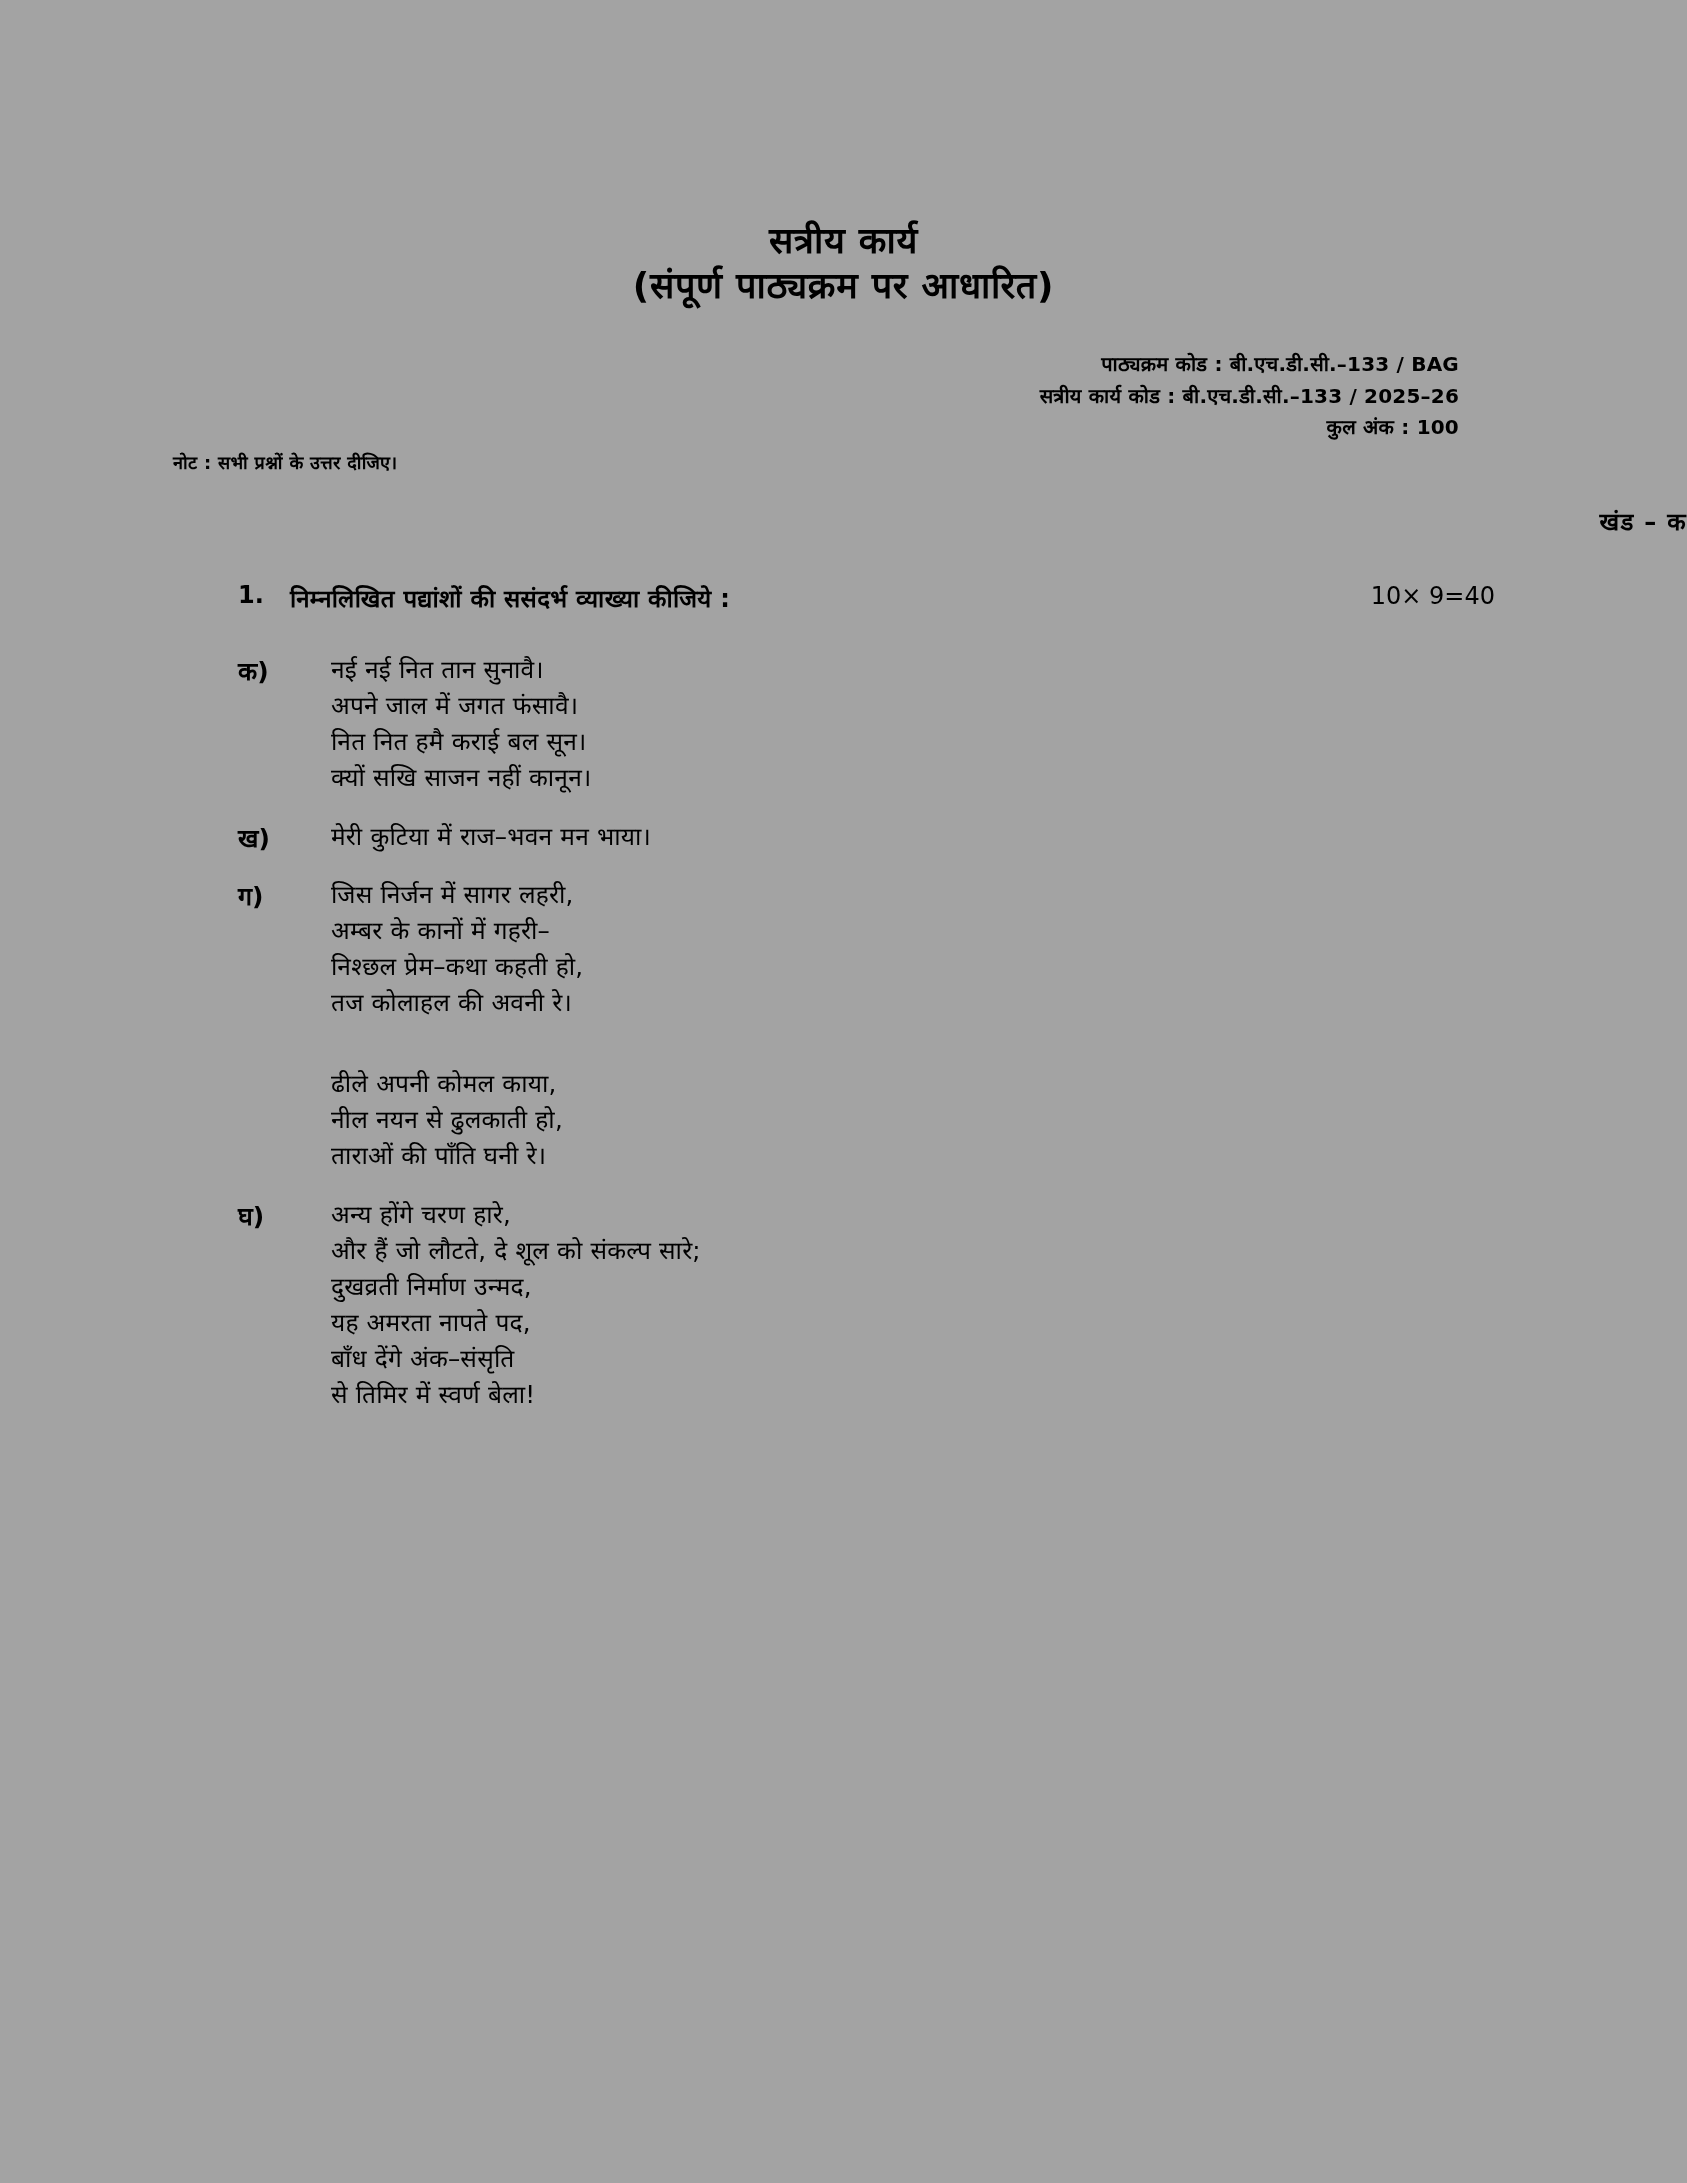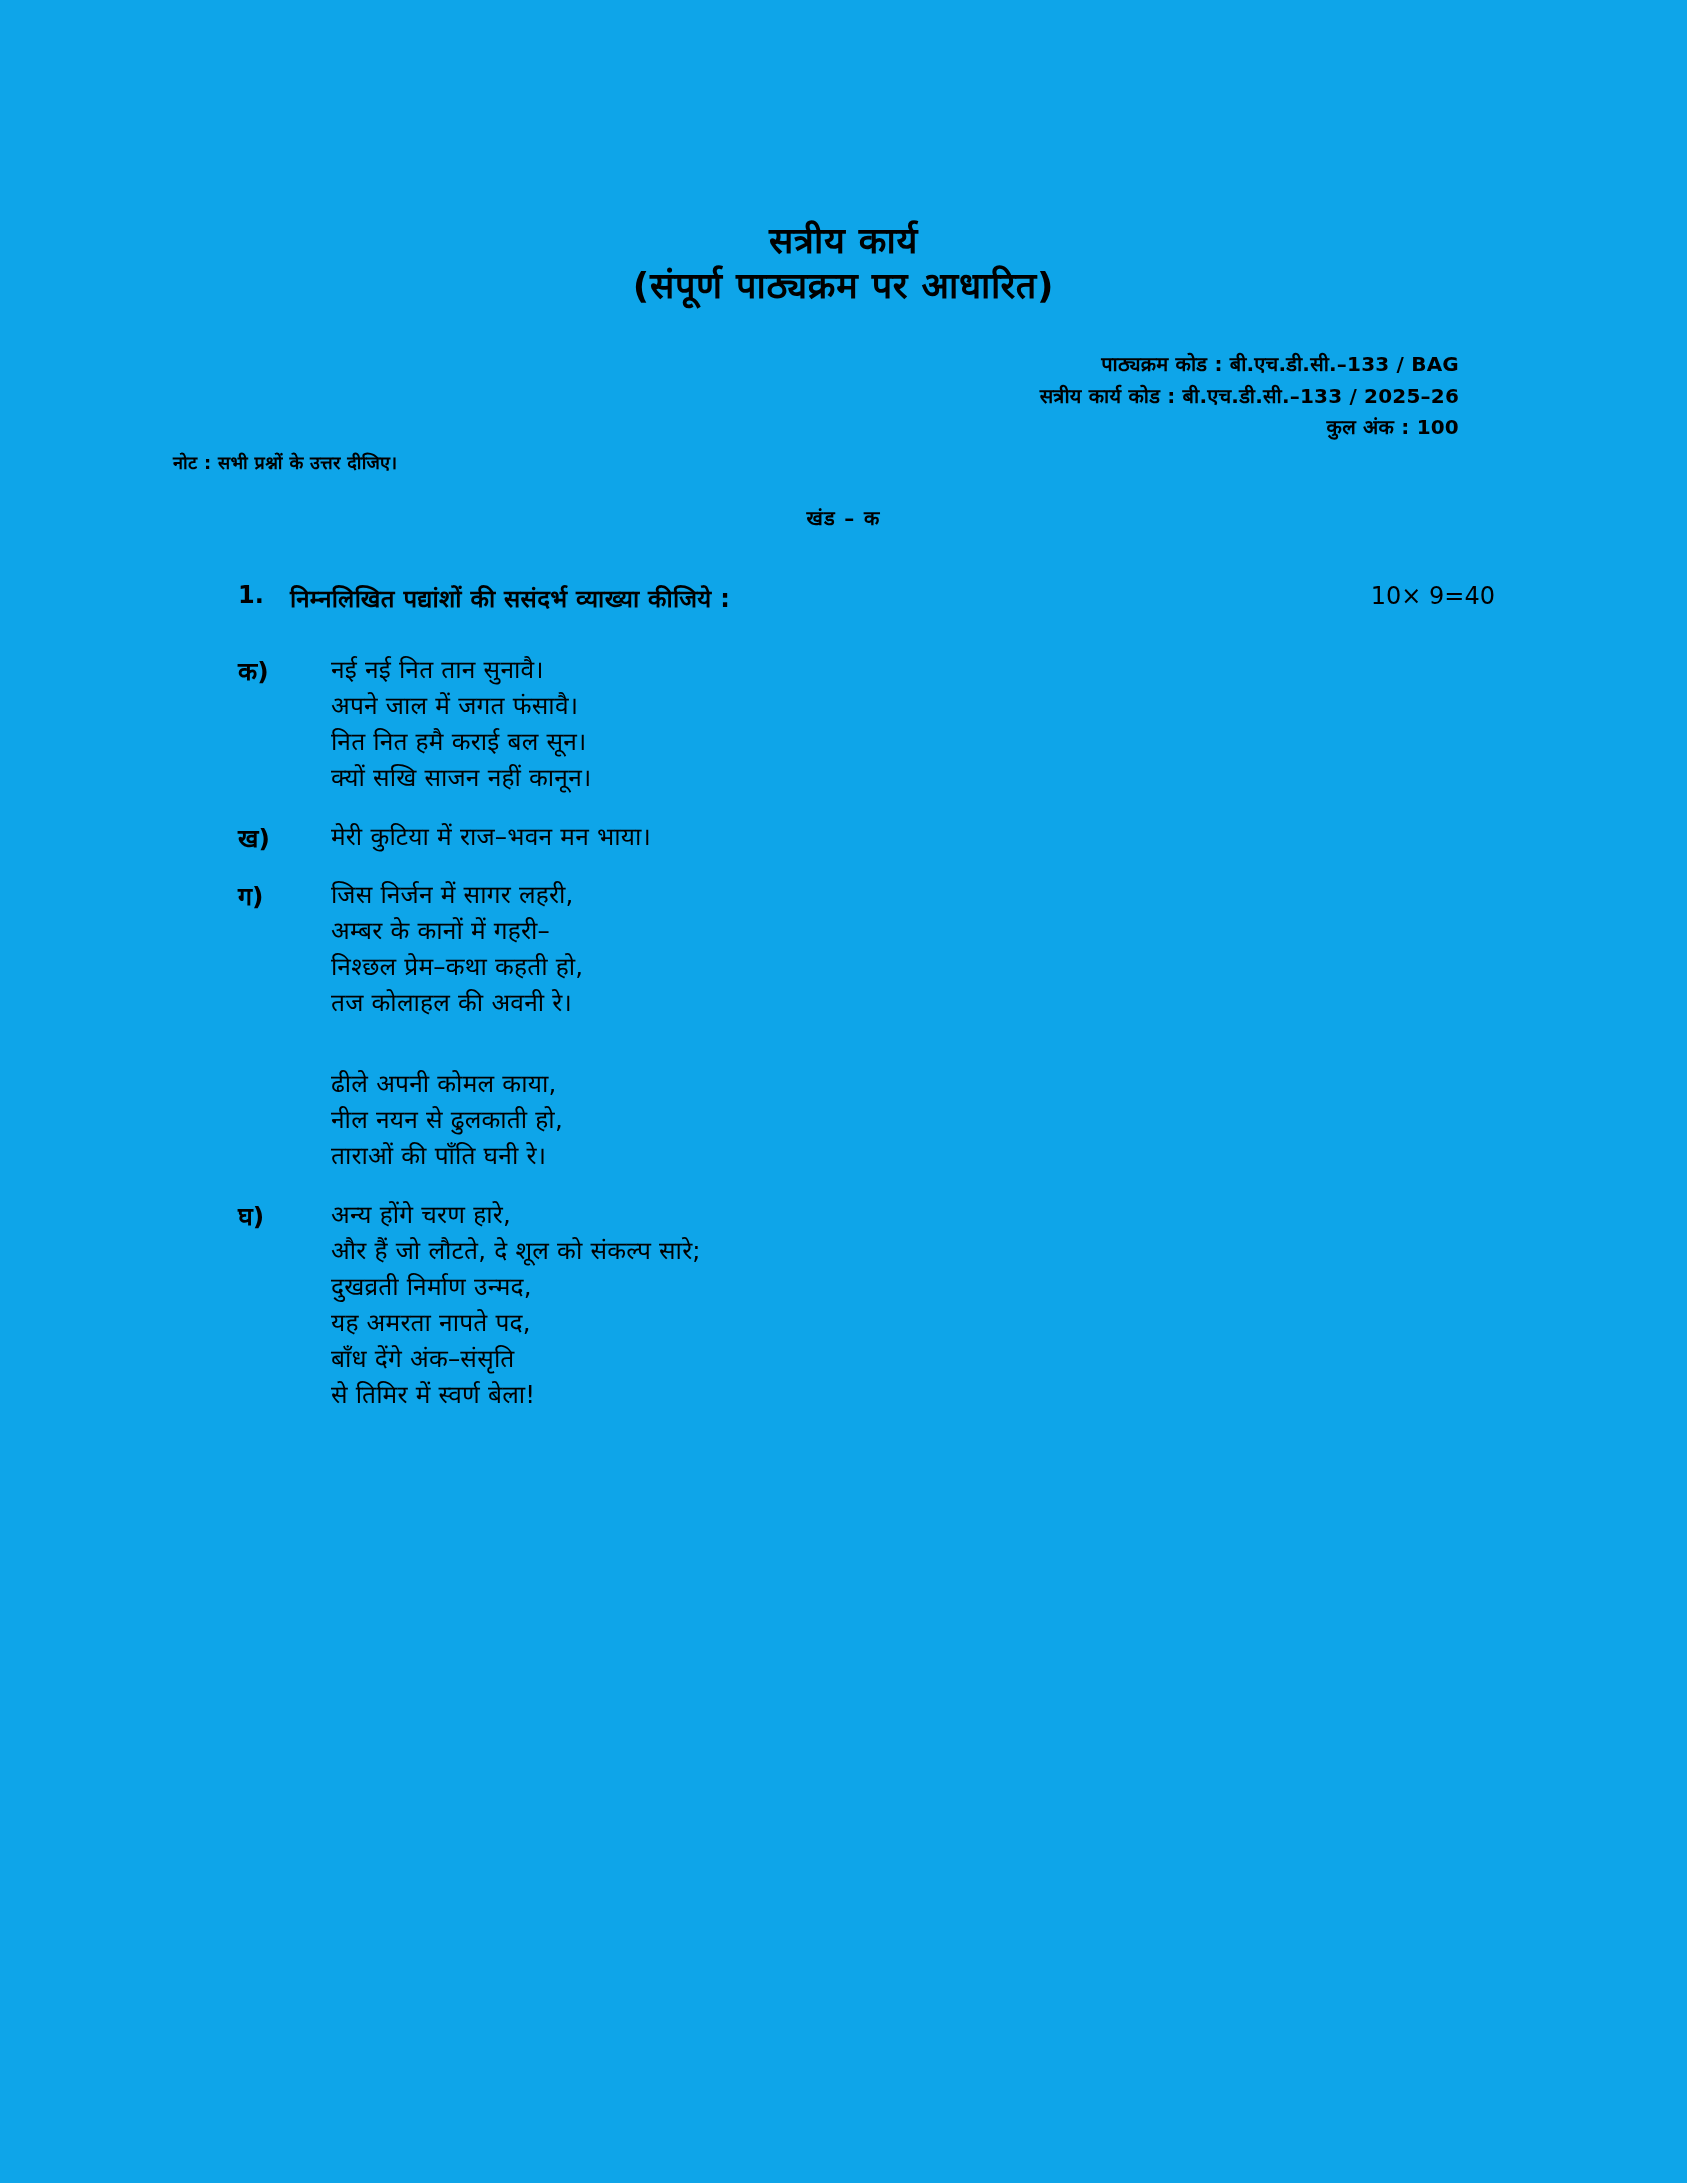--- a/index.html
+++ b/index.html
@@ -9,21 +9,21 @@
     background: #ffffff;
   }
   body {
     font-family: "DejaVu Sans", sans-serif;
     color: #000000;
   }
   .page {
     position: relative;
     width: 1687px;
     height: 2183px;
-    background: #0ea5e9;
+    background: #a3a3a3;
     box-sizing: border-box;
     overflow: hidden;
   }
 
   
   .title-block {
     position: absolute;
     top: 218px;
     left: 0;
     width: 1687px;
@@ -65,22 +65,22 @@
     font-weight: 700;
     letter-spacing: 0.3px;
   }
 
   
   .section-heading {
     position: absolute;
     top: 504px;
     left: 0;
     width: 1687px;
-    text-align: center;
-    font-size: 20px;
+    text-align: right;
+    font-size: 24px;
     font-weight: 700;
     letter-spacing: 1.3px;
   }
 
   
   .question-row {
     position: absolute;
     top: 581px;
     left: 238px;
     width: 1257px;

